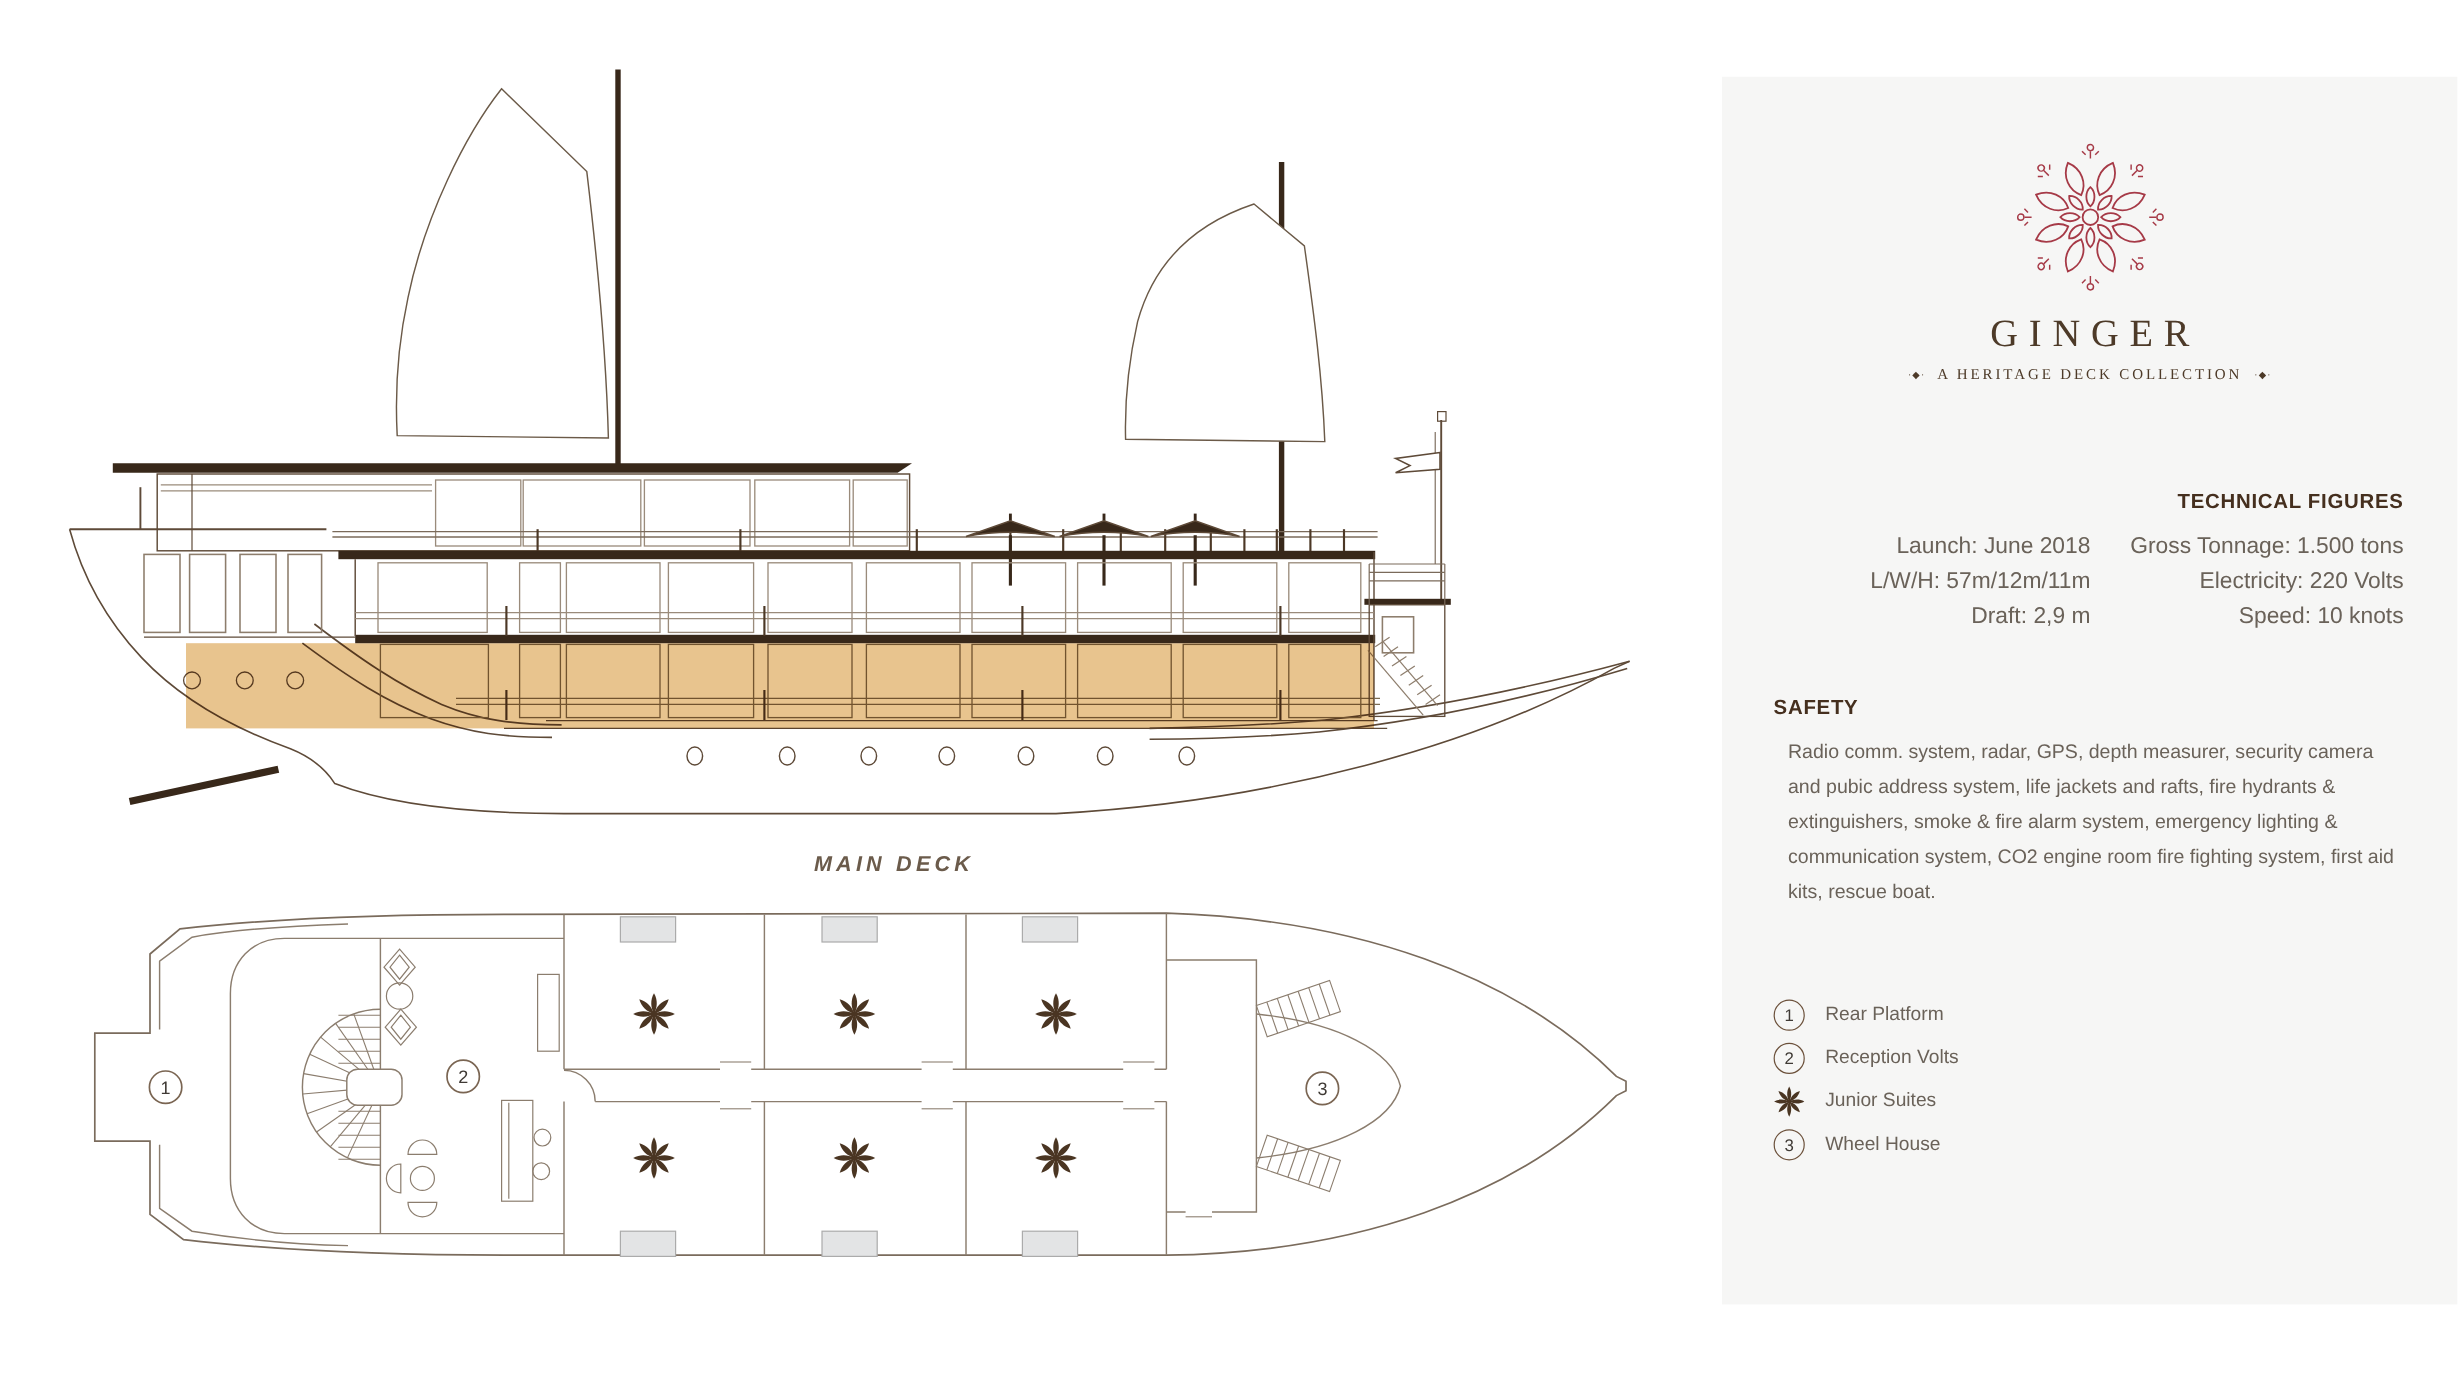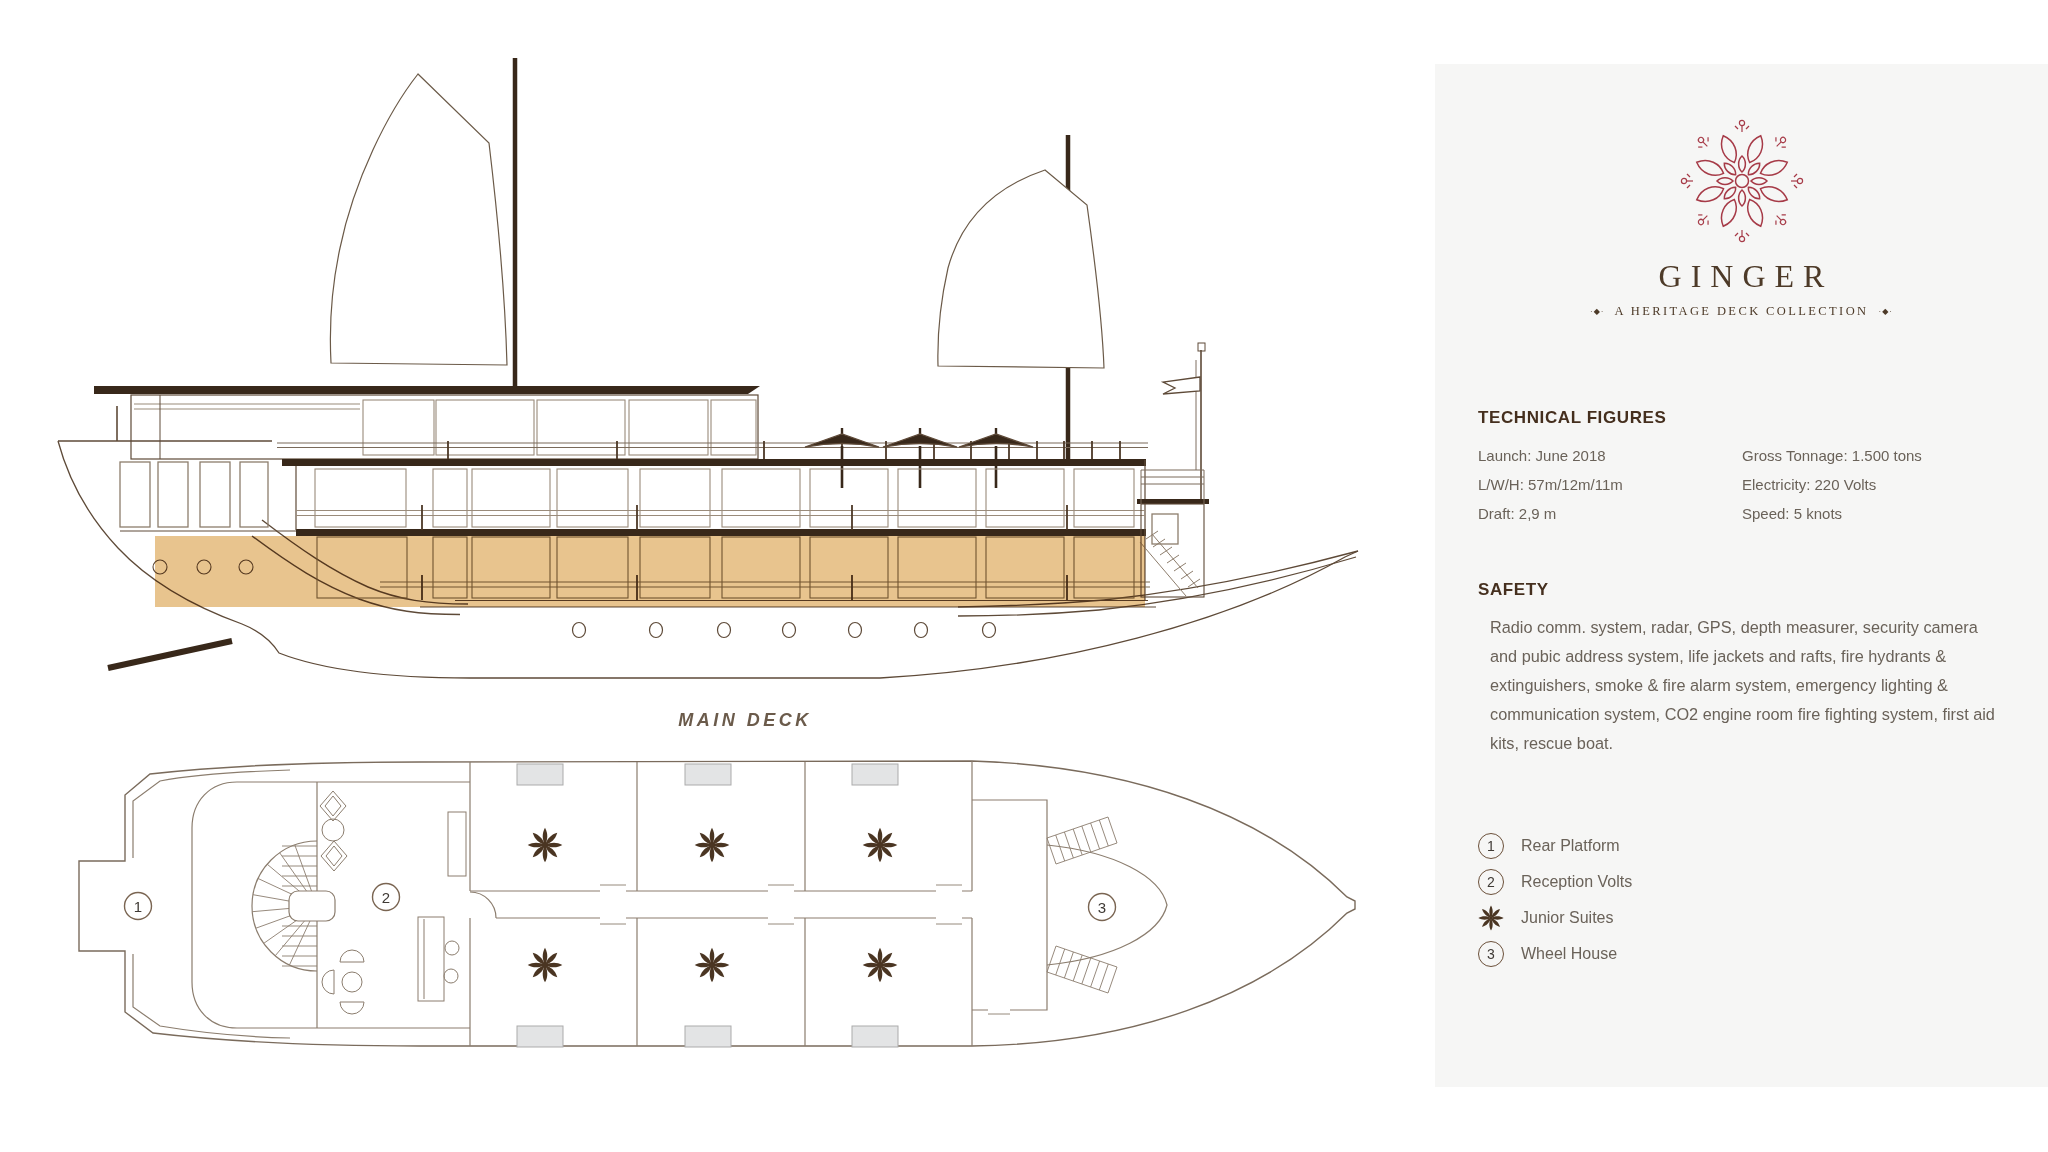--- a/index.html
+++ b/index.html
@@ -27,23 +27,23 @@
     margin-top:9px;font-family:"Liberation Serif",serif;font-size:12.5px;
     color:#4d3a28;letter-spacing:2.4px;display:flex;align-items:center;
     justify-content:center;gap:10px;
   }
   .ornament{font-size:8px;color:#4d3a28;letter-spacing:1px;}
   .section{position:absolute;left:43px;width:525px;}
   .section h3{
     margin:0 0 13px 0;font-size:17px;font-weight:bold;color:#452f1e;
     letter-spacing:0.6px;
   }
-  .tech{top:344px;}
+  .tech{top:344px;text-align:right;}
   .tech-grid{display:grid;grid-template-columns:264px auto;column-gap:0;}
-  .tech-grid div{font-size:15px;line-height:29px;color:#6a6259;}
+  .tech-grid div{font-size:19px;line-height:29px;color:#6a6259;}
   .safety{top:516px;}
   .safety p{margin:12px;font-size:16.3px;line-height:29px;color:#6a6259;width:518px;}
   .legend{top:764px;}
   .legend-row{display:flex;align-items:center;height:36px;gap:17px;}
   .legend-marker{
     width:26px;height:26px;border:1.6px solid #6b503a;border-radius:50%;
     box-sizing:border-box;display:flex;align-items:center;justify-content:center;
     font-size:14px;color:#3f3a35;flex:0 0 auto;background:transparent;
   }
   .legend-staricon{width:26px;height:26px;flex:0 0 auto;}
@@ -436,21 +436,21 @@
   </div>
 
   <div class="section tech">
     <h3>TECHNICAL FIGURES</h3>
     <div class="tech-grid">
       <div>Launch: June 2018</div>
       <div>Gross Tonnage: 1.500 tons</div>
       <div>L/W/H: 57m/12m/11m</div>
       <div>Electricity: 220 Volts</div>
       <div>Draft: 2,9 m</div>
-      <div>Speed: 5 knots</div>
+      <div>Speed: 10 knots</div>
     </div>
   </div>
 
   <div class="section safety">
     <h3>SAFETY</h3>
     <p>Radio comm. system, radar, GPS, depth measurer, security camera and pubic address system, life jackets and rafts, fire hydrants &amp; extinguishers, smoke &amp; fire alarm system, emergency lighting &amp; communication system, CO2 engine room fire fighting system, first aid kits, rescue boat.</p>
   </div>
 
   <div class="section legend">
     <div class="legend-row">

